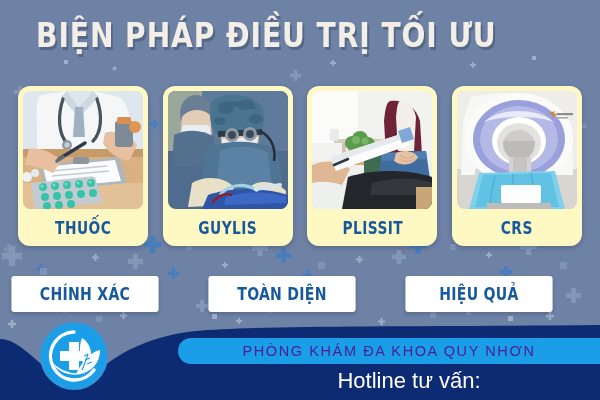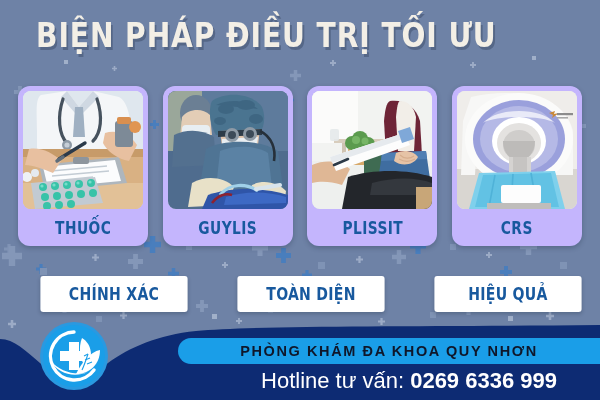--- a/index.html
+++ b/index.html
@@ -30,21 +30,21 @@
     white-space:nowrap;
   }
 
   
   .cards {
     position:absolute; top:86px; left:18px; width:564px; height:160px;
     display:flex; justify-content:space-between; z-index:3;
   }
   .card {
     width:130px; height:160px;
-    background:#c4b5fd;
+    background:#fef9c3;
     border-radius:12px;
     box-shadow:0 2px 5px rgba(25,38,60,.28);
     padding:5px 5px 0 5px;
     display:flex; flex-direction:column; align-items:center;
   }
   .card-photo {
     width:120px; height:118px;
     border-radius:8px;
     overflow:hidden;
     position:relative;
@@ -58,21 +58,21 @@
     font-weight:bold;
     font-size:17px;
     color:#18599E;
     letter-spacing:.5px;
     transform:scaleX(.9);
     white-space:nowrap;
   }
 
   
   .pills {
-    position:absolute; top:276px; left:34px; width:554px; height:36px;
+    position:absolute; top:276px; left:5px; width:554px; height:36px;
     display:flex; justify-content:space-between; z-index:3;
   }
   .pill {
     width:160px; height:36px;
     background:#ffffff;
     border-radius:3px;
     box-shadow:0 2px 4px rgba(25,38,60,.25);
     display:flex; align-items:center; justify-content:center;
     font-family:"Liberation Sans Narrow","DejaVu Sans Condensed","Liberation Sans", sans-serif;
     font-weight:bold;
@@ -92,23 +92,23 @@
 
   .clinic-bar {
     position:absolute; left:178px; top:338px; width:422px; height:26px;
     background:#1A9EE8;
     border-top-left-radius:13px;
     border-bottom-left-radius:13px;
     display:flex; align-items:center; justify-content:center;
     z-index:6;
   }
   .clinic-bar span {
-    color:#0f172a;
+    color:#4c1d95;
     font-size:14.5px;
-    font-weight:bold;
+    font-weight:normal;
     letter-spacing:1.6px;
     white-space:nowrap;
   }
   .hotline {
     position:absolute; left:178px; top:366px; width:422px; height:30px;
     display:flex; align-items:center; justify-content:center;
     z-index:6; white-space:nowrap;
   }
   .hotline .ht-label { color:#ffffff; font-size:22px; font-weight:normal;margin-left:40px; }
   .hotline .ht-number { color:#ffffff; font-size:22px; font-weight:bold; margin-left:6px; }
@@ -456,14 +456,13 @@
     </g>
   </svg>
 </div>
 
 <div class="clinic-bar">
   <span>PHÒNG KHÁM ĐA KHOA QUY NHƠN</span>
 </div>
 
 <div class="hotline">
   <span class="ht-label">Hotline tư vấn:</span>
-  <span class="ht-number">0269 6336 999</span>
 </div>
 
 </body></html>

